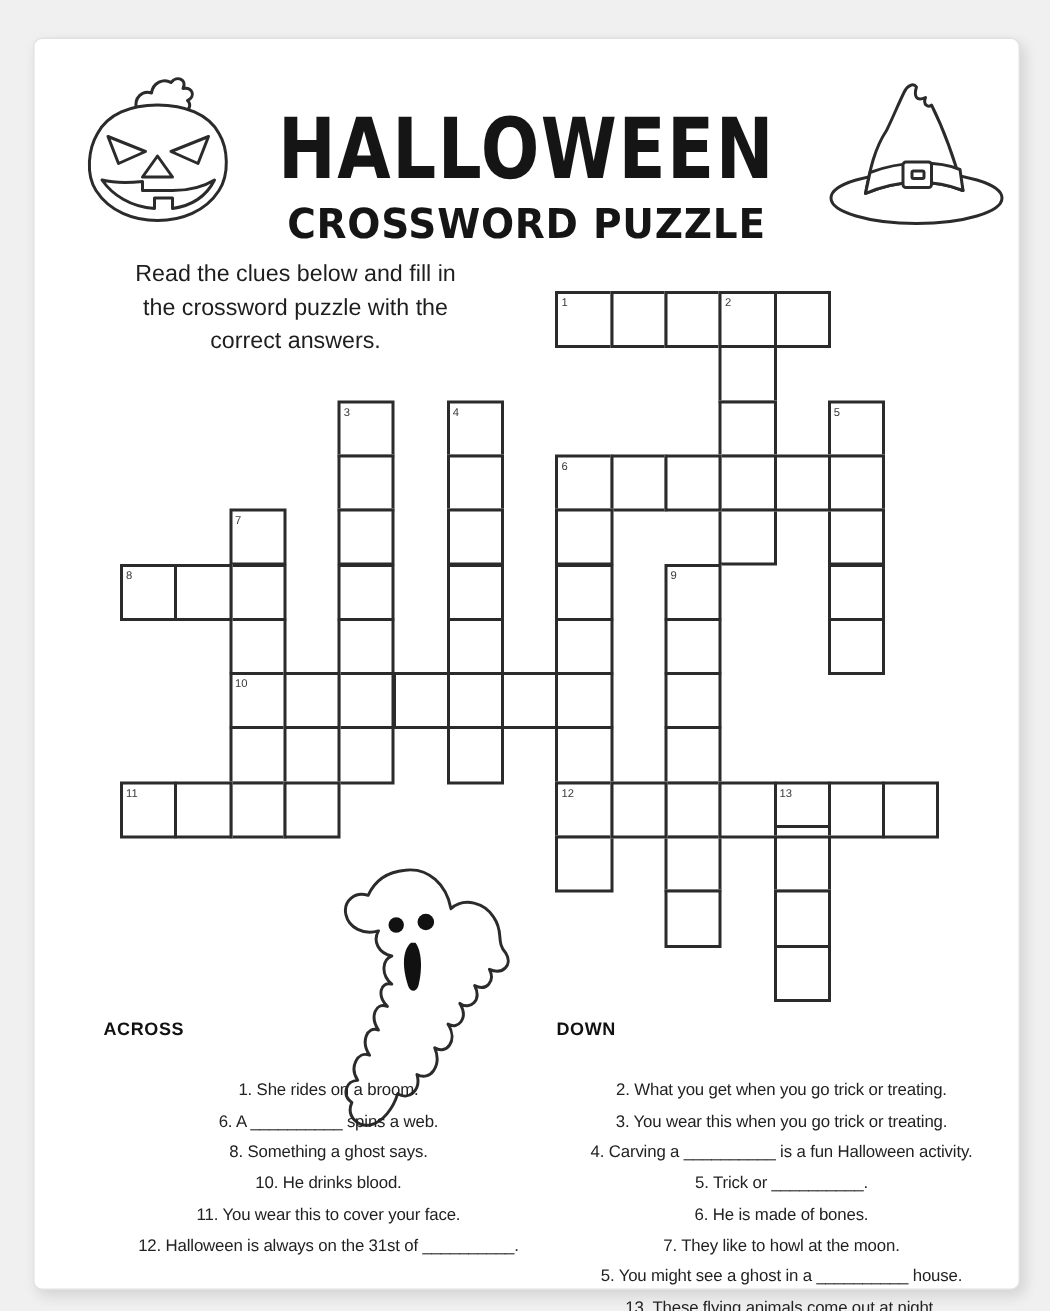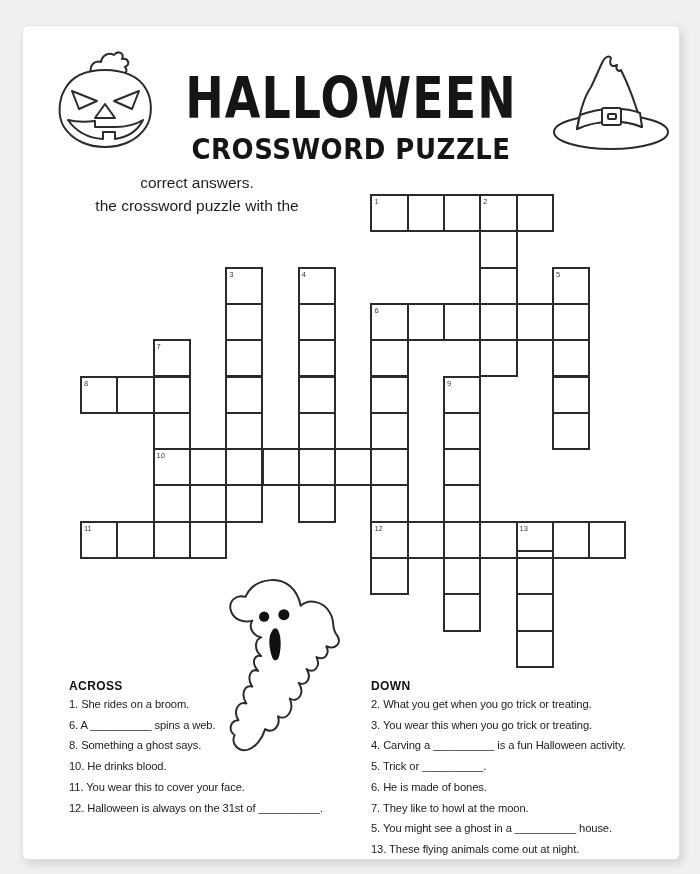--- a/index.html
+++ b/index.html
@@ -49,23 +49,23 @@
   .cell .num{
     position:absolute;left:2px;top:1px;
     font-size:7.5px;color:#3a3a3a;line-height:9px;
   }
   
   .clues{font-size:11.2px;letter-spacing:-0.1px;color:#222222;}
   .clues-across{left:46px;top:653px;width:300px;}
   .clues-down{left:348px;top:653px;width:300px;}
   .clue-heading{
     font-weight:bold;font-size:12px;letter-spacing:0.4px;
-    margin-bottom:1px;color:#111111;
-  }
-  .clue-list{list-style:none;margin:0;padding:0;}
+    margin-bottom:24px;color:#111111;
+  }
+  .clue-list{list-style:none;margin:0;padding:0;text-align:center;}
   .clue-list li{line-height:20.7px;white-space:nowrap;}
   
   .ghost{left:178px;top:548px;}
 </style>
 </head>
 <body>
 
 <div class="page">
 
   <div class="abs" style="left:20px;top:25px;">
@@ -98,22 +98,23 @@
 
       <path class="art" d="M 31 62 C 52 54 76 54 91 60 L 93 74 C 72 66 48 67 28 76 Z"></path>
 
       <rect class="art" x="53" y="55" width="19" height="17" rx="2"></rect>
       <rect class="art" x="59" y="61" width="8" height="5" rx="1"></rect>
     </svg>
   </div>
 
   <div class="abs instructions">
 
+  <div>Read the clues below and fill in</div>
+      <div>the crossword puzzle with the</div>
       <div>correct answers.</div>
-      <div>the crossword puzzle with the</div>
     </div>
 
   <div id="grid" class="abs">
       <div class="cell" style="left: 290.4px; top: 0px; width: 38.3px; height: 38.3px;">
         <span class="num">1</span>
       </div>
       <div class="cell" style="left: 326.7px; top: 0px; width: 38.3px; height: 38.3px;"></div>
       <div class="cell" style="left: 363px; top: 0px; width: 38.3px; height: 38.3px;"></div>
       <div class="cell" style="left: 399.3px; top: 0px; width: 38.3px; height: 38.3px;">
         <span class="num">2</span>

